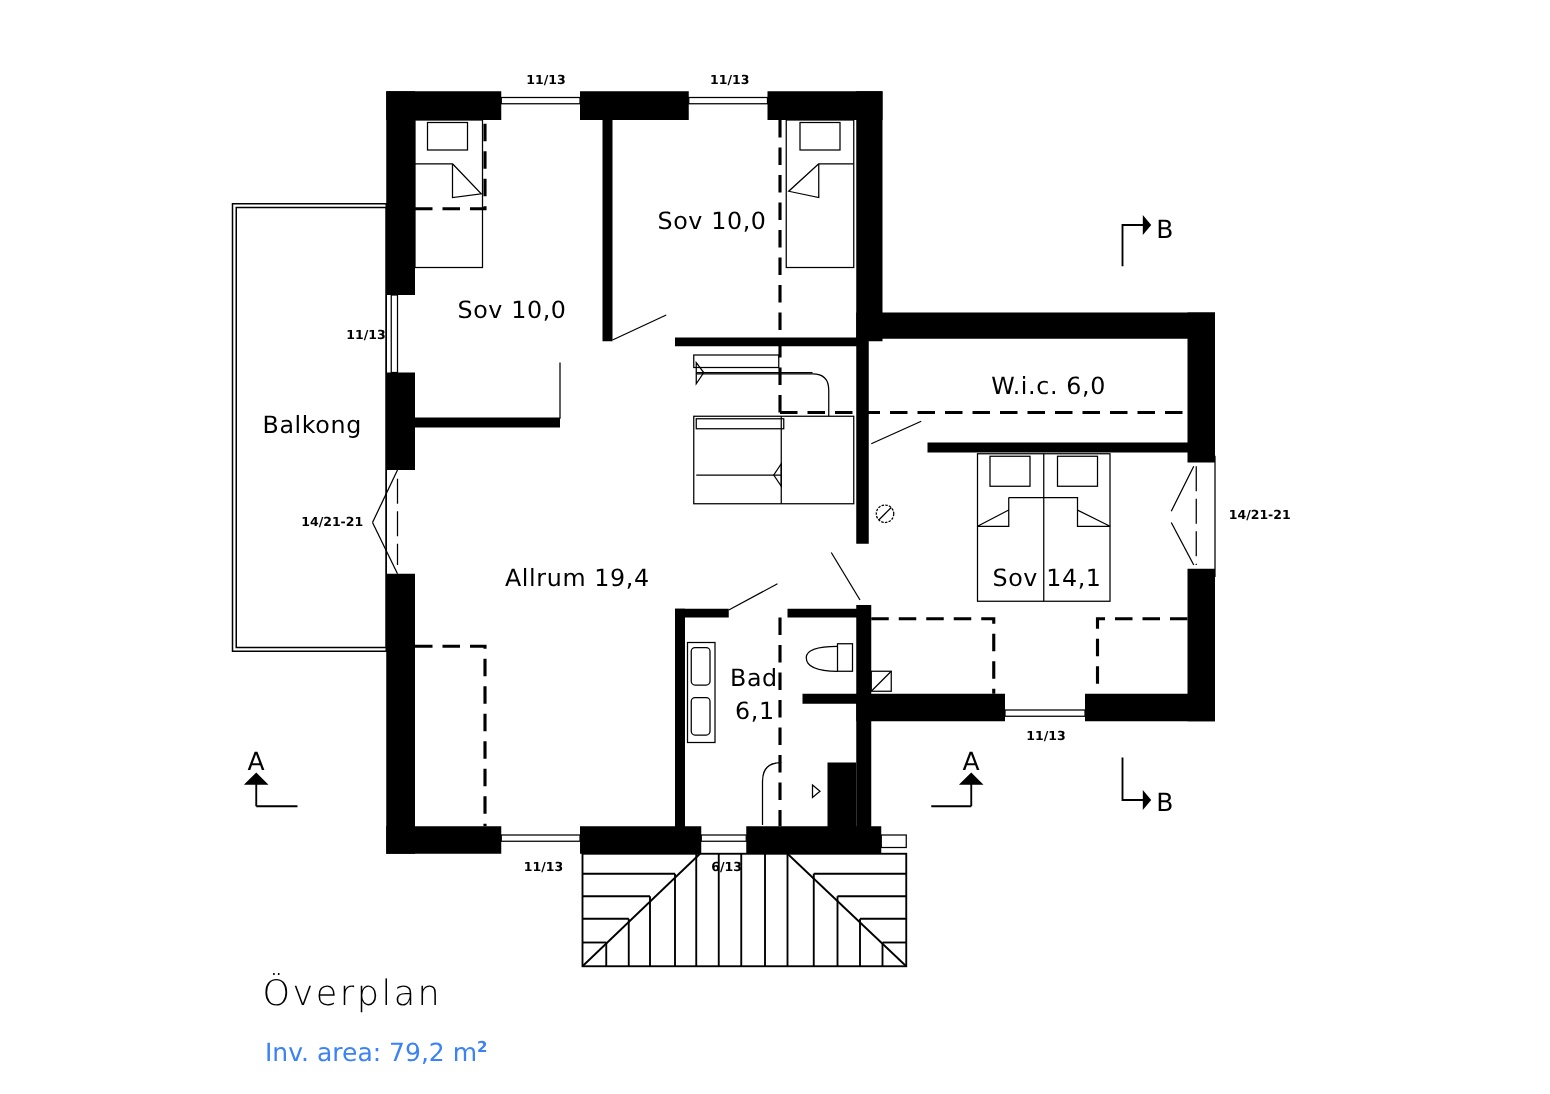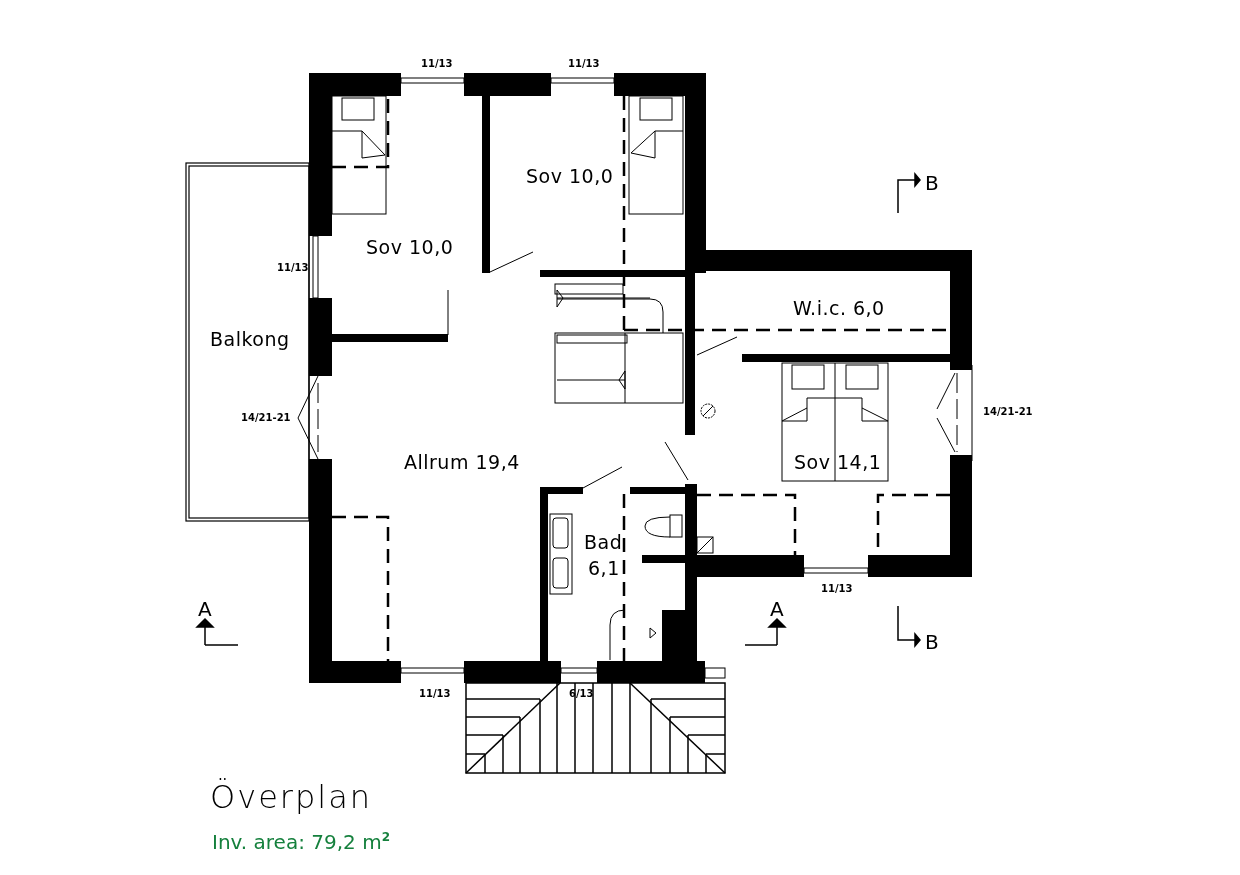--- a/index.html
+++ b/index.html
@@ -1,22 +1,22 @@
 <!DOCTYPE html>
 <html><head>
 <meta charset="utf-8">
 <style>
   html,body{margin:0;padding:0;background:#ffffff;}
   body{width:1240px;height:875px;position:relative;overflow:hidden;font-family:"DejaVu Sans",sans-serif;}
   #plan{position:absolute;left:0;top:0;width:1240px;height:875px;}
   .room{font-family:"DejaVu Sans",sans-serif;font-size:19px;fill:#000;letter-spacing:0.5px;}
   .win{font-family:"DejaVu Sans",sans-serif;font-size:10px;font-weight:bold;fill:#000;}
   .sec{font-family:"DejaVu Sans",sans-serif;font-size:20px;fill:#000;}
-  .title{position:absolute;left:210px;top:778px;font-size:32px;letter-spacing:2px;color:#000;font-family:"DejaVu Sans",sans-serif;font-weight:300;}
-  .area{position:absolute;left:212px;top:830px;font-size:20px;color:#15803d;font-family:"DejaVu Sans",sans-serif;text-align:right;}
+  .title{position:absolute;left:210px;top:778px;font-size:28px;letter-spacing:2px;color:#000;font-family:"DejaVu Sans",sans-serif;font-weight:300;}
+  .area{position:absolute;left:212px;top:830px;font-size:20px;color:#3b82f6;font-family:"DejaVu Sans",sans-serif;text-align:right;}
   .area sup{font-size:12px;font-weight:bold;}
 </style>
 </head>
 <body>
 
 <svg id="plan" viewBox="0 0 1240 875" xmlns="http://www.w3.org/2000/svg">
 
   <g fill="none" stroke="#000" stroke-width="1.2">
     <rect x="186" y="163" width="123" height="358"></rect>
     <rect x="189" y="166" width="120" height="352"></rect>

